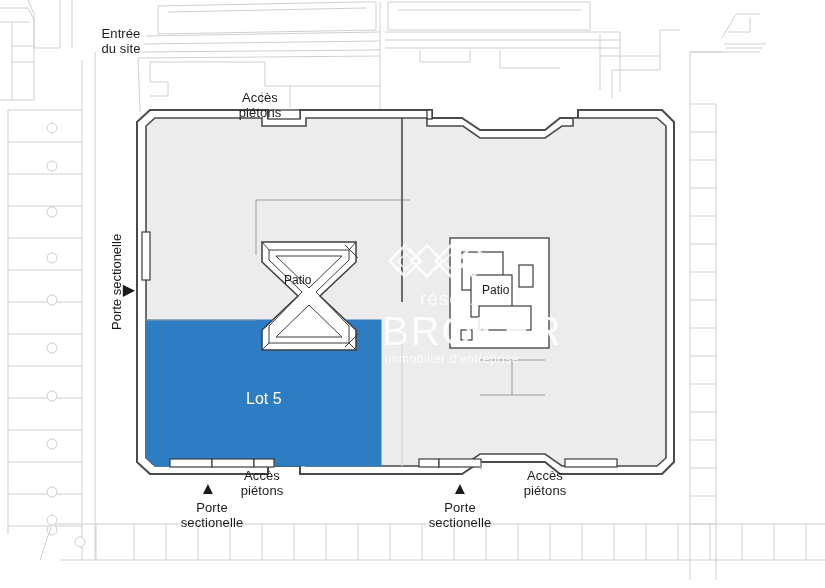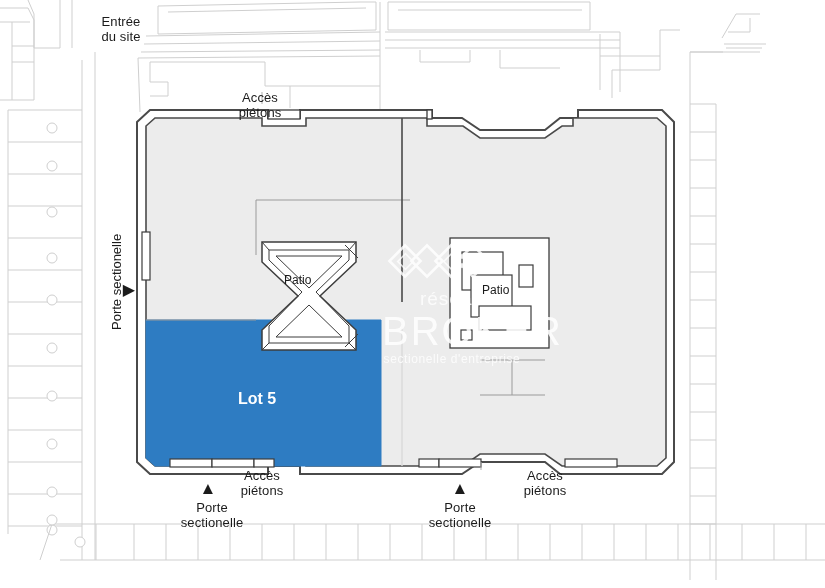--- a/index.html
+++ b/index.html
@@ -45,21 +45,22 @@
     white-space: nowrap;
     transform-origin: 0 0;
     transform: rotate(-90deg);
   }
   .lot-label {
     position: absolute;
     font-family: "Liberation Sans", sans-serif;
     font-size: 16px;
     color: #ffffff;
     white-space: nowrap;
-    font-weight: 700;
+    font-weight: 400;
+    margin-left: 8px;
   }
   .patio-label {
     position: absolute;
     font-family: "Liberation Sans", sans-serif;
     font-size: 12px;
     color: #1b1b1b;
     white-space: nowrap;
   }
   .wm {
     position: absolute;
@@ -377,21 +378,21 @@
       <rect x="427" y="110" width="5" height="9"></rect>
     </g>
 
     <g stroke="#AFAFAF" fill="none" stroke-width="1">
       <path d="M262 104 L262 92"></path>
       <path d="M481 462 L481 470"></path>
     </g>
 
   </svg>
 
-  <div class="lbl" style="left:88px; top:14px; width:66px;">Entrée
+  <div class="lbl" style="left:88px; top:26px; width:66px;">Entrée
 du site</div>
 
   <div class="lbl" style="left:226px; top:90px; width:68px;">Accès
 piétons</div>
 
   <div class="lbl-vert" style="left:109px; top:330px;">Porte sectionelle</div>
 
   <div class="lbl" style="left:118px; top:282px; width:22px; font-size:16px; line-height:16px;">▶</div>
 
   <div class="patio-label" style="left:284px; top:273px;">Patio</div>
@@ -418,16 +419,16 @@
         <rect x="58" y="8" width="22" height="22" transform="rotate(45 69 19)"></rect>
         <rect x="80" y="8" width="22" height="22" transform="rotate(45 91 19)"></rect>
       </g>
       <g stroke="#ffffff" stroke-width="1.6" fill="none" opacity="0.9">
         <rect x="18" y="14" width="11" height="11" transform="rotate(45 23.5 19.5)"></rect>
         <rect x="64" y="14" width="11" height="11" transform="rotate(45 69.5 19.5)"></rect>
       </g>
     </svg>
     <div class="wm-top">réseau</div>
     <div class="wm-main">BROKER</div>
-    <div class="wm-sub">sectionelle d'entreprise</div>
+    <div class="wm-sub">immobilier d'entreprise</div>
   </div>
 
 </div>
 
 </body></html>

